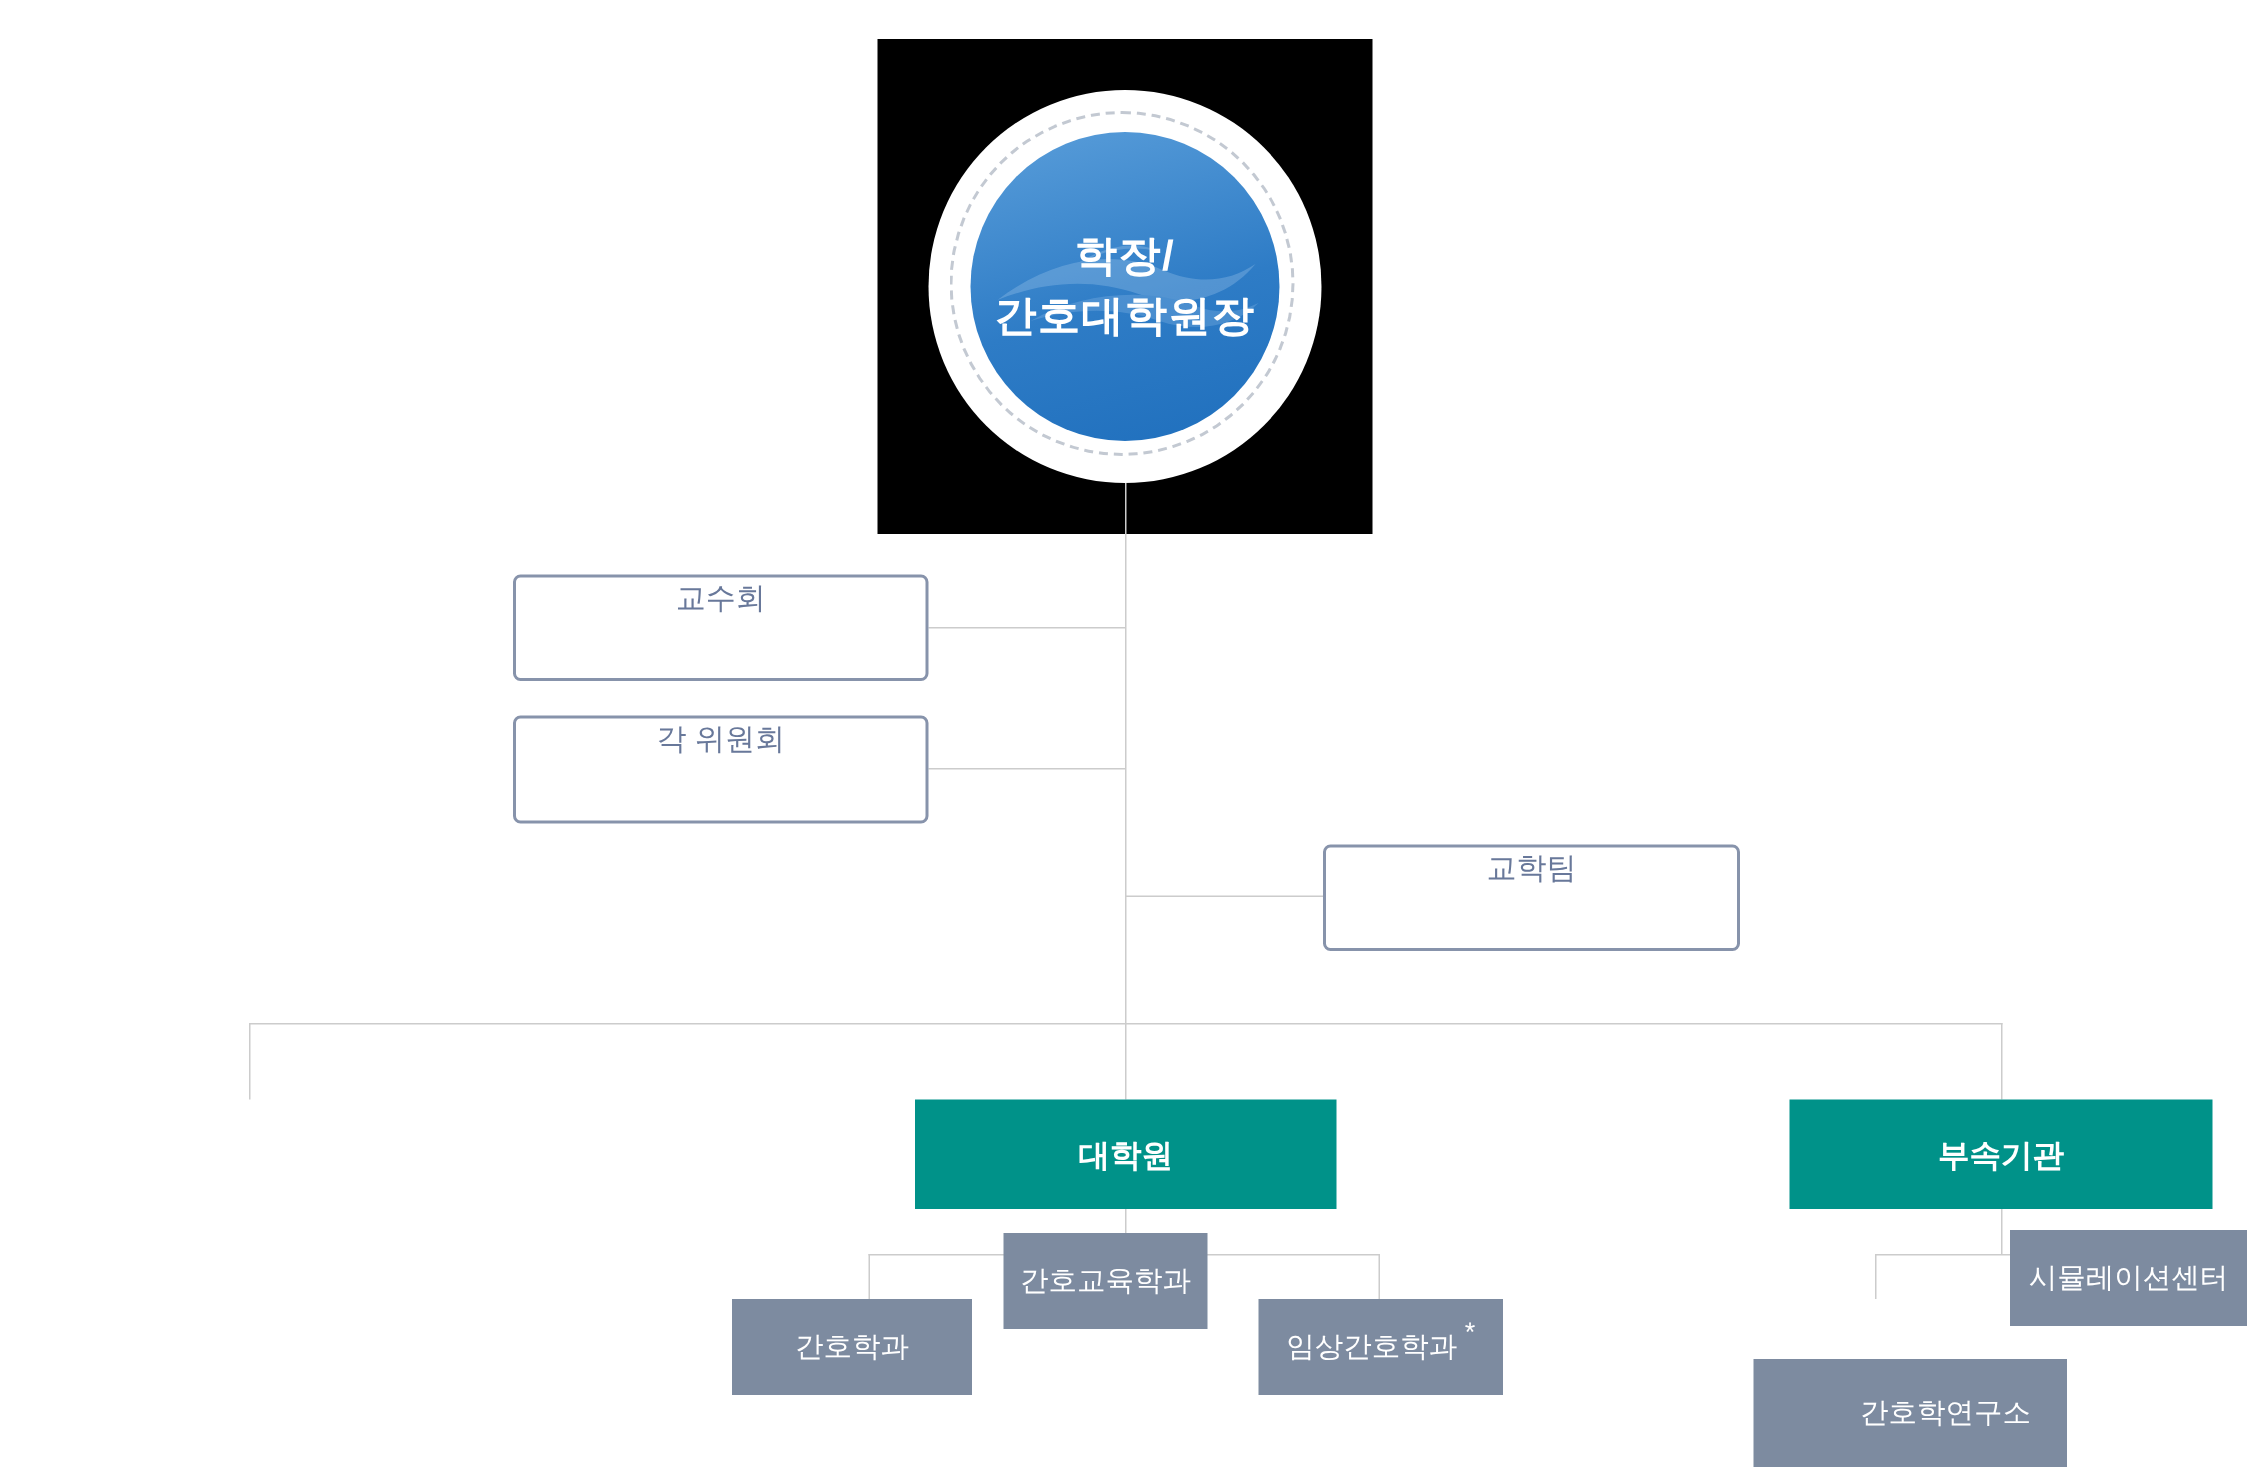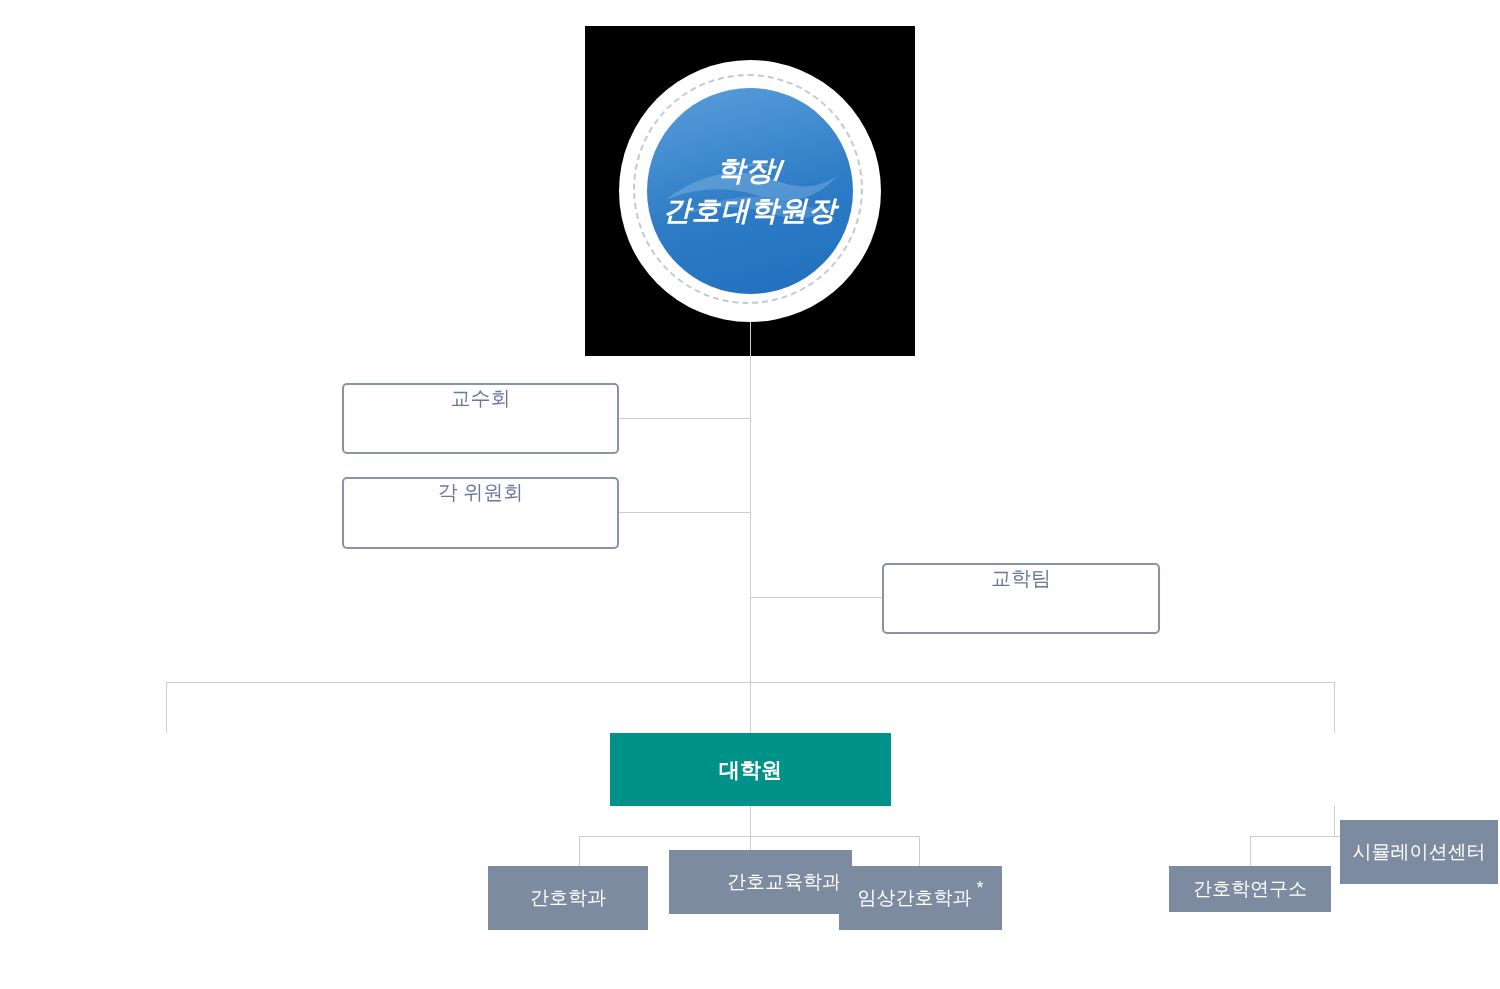--- a/index.html
+++ b/index.html
@@ -6,21 +6,21 @@
   body{font-family:"Liberation Sans","DejaVu Sans",sans-serif;}
   .canvas{position:relative;width:1500px;height:989px;background:#ffffff;overflow:hidden;}
 
   
   .line{position:absolute;background:#cccccc;z-index:2;}
   .v{width:1px;}
   .h{height:1px;}
 
   
   .emblem{position:absolute;left:585px;top:26px;width:330px;height:330px;background:#000000;z-index:1;}
-  .white-circle{position:absolute;left:34px;top:34px;width:262px;height:262px;border-radius:50%;background:#ffffff;font-style:italic;}
+  .white-circle{position:absolute;left:34px;top:34px;width:262px;height:262px;border-radius:50%;background:#ffffff;}
   .dashed-ring{position:absolute;left:14px;top:14px;width:230px;height:230px;box-sizing:border-box;
                border:2px dashed #c3c9d2;border-radius:50%;}
   .blue-circle{position:absolute;left:28px;top:28px;width:206px;height:206px;border-radius:50%;
                background:linear-gradient(165deg,#5a9eda 0%,#2e7cc6 55%,#1f6fbd 100%);
                overflow:hidden;display:flex;align-items:center;justify-content:center;}
   .swoosh{position:absolute;left:0;top:0;width:100%;height:100%;opacity:.30;}
   .circle-label{position:relative;z-index:3;color:#ffffff;font-weight:bold;font-size:28px;
                 line-height:40px;text-align:center;letter-spacing:1px;}
 
   
@@ -85,32 +85,35 @@
   <div class="outline-box" style="left:342px;top:477px;width:277px;height:72px;">
     <span>각 위원회</span>
   </div>
   <div class="outline-box" style="left:882px;top:563px;width:278px;height:71px;">
     <span>교학팀</span>
   </div>
 
   <div class="solid-box teal" style="left:610px;top:733px;width:281px;height:73px;">
     <span>대학원</span>
   </div>
+  <div class="solid-box teal" style="left:1193px;top:733px;width:282px;height:73px;">
+    <span>부속기관</span>
+  </div>
 
   <div class="sub-box" style="left:488px;top:866px;width:160px;height:64px;">
     <span>간호학과</span>
   </div>
-  <div class="sub-box" style="left:669px;top:850px;width:136px;height:64px;padding-left:47px;">
+  <div class="sub-box" style="left:669px;top:822px;width:136px;height:64px;">
     <span>간호교육학과</span>
   </div>
   <div class="sub-box" style="left:839px;top:866px;width:163px;height:64px;align-items:center;">
     <span>임상간호학과</span>
       <sup>*</sup>
   </div>
 
-  <div class="sub-box" style="left:1169px;top:866px;width:162px;height:46px;">
+  <div class="sub-box" style="left:1169px;top:906px;width:162px;height:72px;padding-left:47px;">
     <span>간호학연구소</span>
   </div>
   <div class="sub-box" style="left:1340px;top:820px;width:158px;height:64px;">
     <span>시뮬레이션센터</span>
   </div>
 
 </div>
 
 </body></html>

